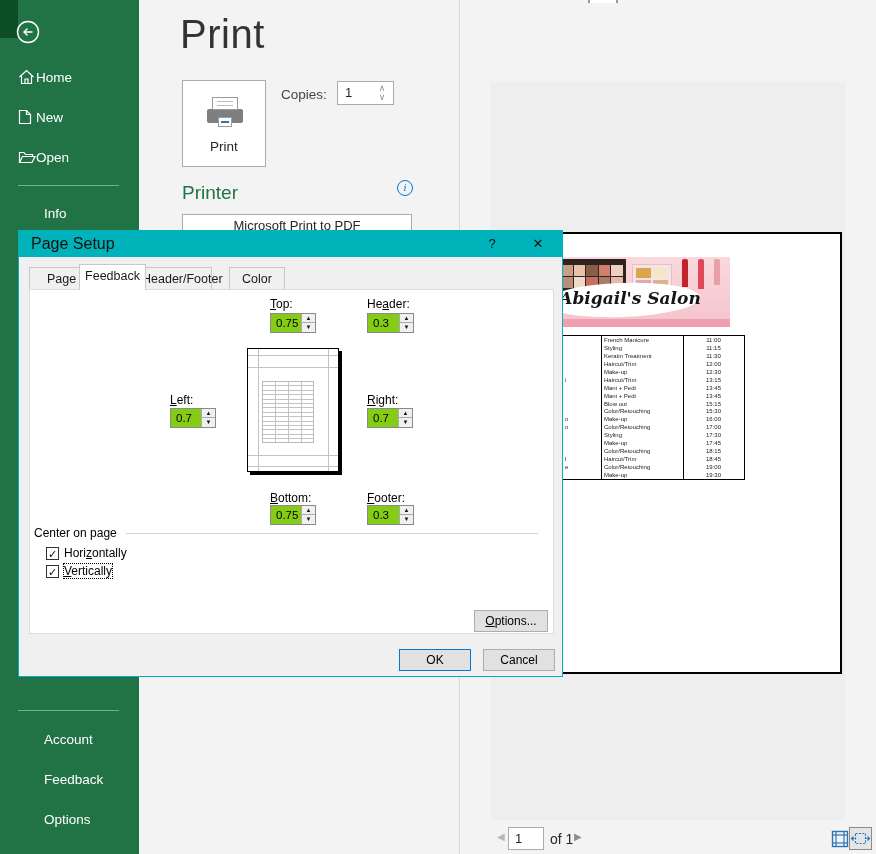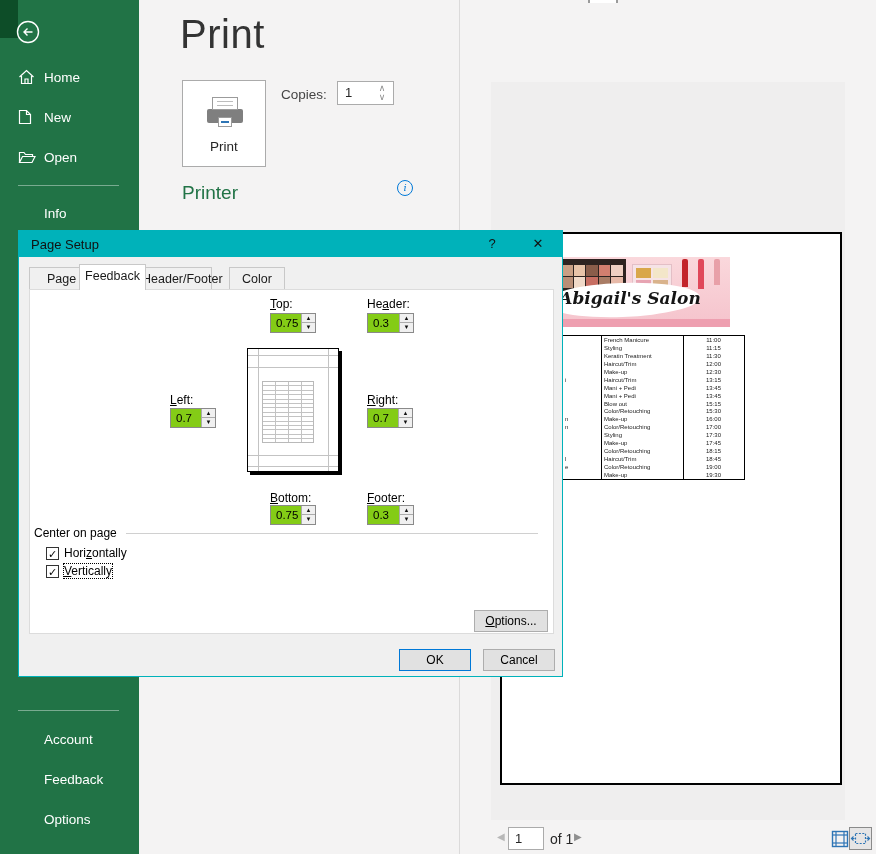--- a/index.html
+++ b/index.html
@@ -6,21 +6,21 @@
   html,body { background:#fff; }
   body { font-family:"Liberation Sans","DejaVu Sans",sans-serif; }
   .canvas { position:relative; width:876px; height:854px; background:#F4F3F3; overflow:hidden; }
   .a { position:absolute; }
 
   
   .sidebar { left:0; top:0; width:139px; height:854px; background:#217346; z-index:3; }
   .back-btn { left:16px; top:20px; width:24px; height:24px; cursor:pointer; }
   .nav-item { left:0; width:139px; height:22px; display:flex; align-items:center; color:#fff; font-size:13.5px; cursor:pointer; }
   .nav-item .ic { width:18px; margin-left:18px; display:flex; align-items:center; }
-  .nav-item .lb { margin-left:8px; }
+  .nav-item .lb { }
   .nav-text { left:44px; color:#fff; font-size:13.5px; cursor:pointer; }
   .sb-divider { left:18px; width:101px; height:0; border-top:1px solid rgba(255,255,255,.4); }
   .sb-selected { left:0; top:352px; width:18px; height:38px; background:#0D4D28; }
 
   
   .page-title { left:180px; top:12px; font-size:40px; color:#333; letter-spacing:.5px; }
   .print-big-btn { left:182px; top:80px; width:84px; height:87px; background:#fff; border:1px solid #ABABAB; text-align:center; cursor:pointer; }
   .print-big-btn .plabel { position:absolute; bottom:12px; left:0; right:0; font-size:13.5px; color:#262626; }
   .printer-ico { position:absolute; left:24px; top:16px; width:36px; height:34px; }
   .pi-paper { position:absolute; left:5px; top:0; width:26px; height:13px; background:#fff; border:1px solid #9B9B9B; }
@@ -33,21 +33,21 @@
   .copies-box input { position:absolute; left:7px; top:3px; width:32px; border:none; outline:none; font-size:13px; color:#262626; background:transparent; font-family:inherit; }
   .chev { position:absolute; right:5px; width:12px; height:11px; font-size:9px; color:#8A8A8A; text-align:center; line-height:11px; cursor:pointer; }
   .printer-heading { left:182px; top:182px; font-size:19px; color:#217346; }
   .info-icon { left:397px; top:180px; width:16px; height:16px; border:1.5px solid #0078D7; border-radius:50%; color:#0078D7; font-size:10px; font-style:italic; font-family:"DejaVu Serif",serif; text-align:center; line-height:13px; cursor:pointer; }
   .printer-dd { left:182px; top:214px; width:230px; height:16px; background:#fff; border:1px solid #ABABAB; border-bottom:none; overflow:hidden; text-align:center; font-size:13px; color:#262626; padding-top:3px; cursor:pointer; }
   .v-divider { left:459px; top:0; width:0; height:854px; border-left:1px solid #DBDADA; }
   .top-sliver { left:588px; top:0; width:30px; height:3px; background:#fff; border-left:2px solid #9a9a9a; border-right:2px solid #9a9a9a; }
 
   
   .preview-viewport { left:491px; top:82px; width:354px; height:738px; background:#EFEEEE; }
-  .preview-page { left:500px; top:232px; width:342px; height:553px; background:#fff; border:2px solid #000; z-index:1; }
+  .preview-page { left:500px; top:232px; width:342px; height:442px; background:#fff; border:2px solid #000; z-index:1; }
   .banner { position:absolute; left:28px; top:23px; width:200px; height:70px; background:linear-gradient(180deg,#FAD8DC,#F5C3CC); overflow:hidden; }
   .banner .strip { position:absolute; left:0; right:0; bottom:0; height:8px; background:#EE9FB0; }
   .banner .blob { position:absolute; left:14px; top:26px; width:156px; height:34px; background:#fff; border-radius:50%; transform:rotate(-2deg); }
   .banner .salon { position:absolute; left:0; right:0; top:31px; text-align:center; font-family:"DejaVu Serif",serif; font-style:italic; font-weight:bold; font-size:17px; color:#151515; }
   .pal1 { position:absolute; left:28px; top:2px; width:68px; height:32px; background:#2E2320; padding:6px 3px 3px 3px; display:flex; flex-wrap:wrap; gap:1px; }
   .pal1 i { display:block; width:11.6px; height:10.5px; }
   .pal2 { position:absolute; left:102px; top:7px; width:40px; height:30px; background:#F6E3E6; border:1px solid #E3BFC6; display:flex; flex-wrap:wrap; gap:2px; padding:3px; }
   .pal2 i { display:block; width:15px; height:10px; }
   .lip { position:absolute; top:2px; width:6px; border-radius:2px 2px 0 0; }
   .ptable { position:absolute; left:28px; top:101px; width:215px; height:145px; border:1px solid #000; display:flex; flex-direction:column; }
@@ -61,21 +61,21 @@
   
   .pager-arrow { top:831px; font-size:10px; cursor:pointer; }
   .pager-box { left:508px; top:827px; width:36px; height:23px; background:#fff; border:1px solid #ABABAB; }
   .pager-box input { position:absolute; left:6px; top:3px; width:24px; border:none; outline:none; background:transparent; font-size:13px; color:#262626; font-family:inherit; }
   .pager-of { left:550px; top:831px; font-size:14px; color:#262626; }
   .zoom-btns { top:827px; cursor:pointer; }
 
   
   .dialog { left:18px; top:230px; width:545px; height:447px; background:#F0F0F0; border:1px solid #00B2BA; z-index:5; }
   .dlg-titlebar { position:absolute; left:0; top:0; right:0; height:26px; background:#00B2BA; display:flex; align-items:center; }
-  .dlg-title { margin-left:12px; font-size:13px; color:#111; }
+  .dlg-title { margin-left:12px; font-size:16px; color:#111; }
   .dlg-help { position:absolute; right:62px; top:5px; font-size:13px; color:#111; width:16px; text-align:center; cursor:pointer; }
   .dlg-close { position:absolute; right:16px; top:5px; font-size:13px; color:#111; width:16px; text-align:center; cursor:pointer; }
   .tab { position:absolute; top:36px; height:23px; background:#F0F0F0; border:1px solid #C8C8C8; border-bottom:none; text-align:center; font-size:12.5px; color:#1a1a1a; line-height:22px; cursor:pointer; }
   .tab.active { top:33px; height:26px; background:#fff; z-index:2; }
   .dlg-panel { position:absolute; left:10px; top:58px; width:525px; height:345px; background:#fff; border:1px solid #DCDCDC; }
   .fld-label { position:absolute; font-size:12px; color:#000; }
   .u { text-decoration:underline; }
   .spinbox { position:absolute; width:46px; height:20px; background:#84cc16; border:1px solid #8A8A8A; }
   .spinbox .val { position:absolute; left:5px; top:3px; width:24px; font-size:11.5px; color:#000; border:none; outline:none; background:transparent; font-family:inherit; }
   .sp-btn { position:absolute; right:0; width:14px; height:9px; background:#F0F0F0; border-left:1px solid #ABABAB; font-size:6px; color:#111; text-align:center; line-height:9px; cursor:pointer; }
@@ -118,20 +118,21 @@
 
   <div class="a copies-label">Copies:</div>
   <div class="a copies-box">
     <input value="1" style="">
     <span class="chev" style="top:1px">∧</span>
     <span class="chev" style="bottom:1px">∨</span>
   </div>
 
   <div class="a printer-heading">Printer</div>
   <div class="a info-icon">i</div>
+  <div class="a printer-dd">Microsoft Print to PDF</div>
 
   <div class="a v-divider"></div>
   <div class="a top-sliver"></div>
 
   <div class="a preview-viewport"></div>
 
   <div class="a preview-page">
     <div class="banner">
       <span class="pal1">
         <i style="background:#C99F84"></i>

